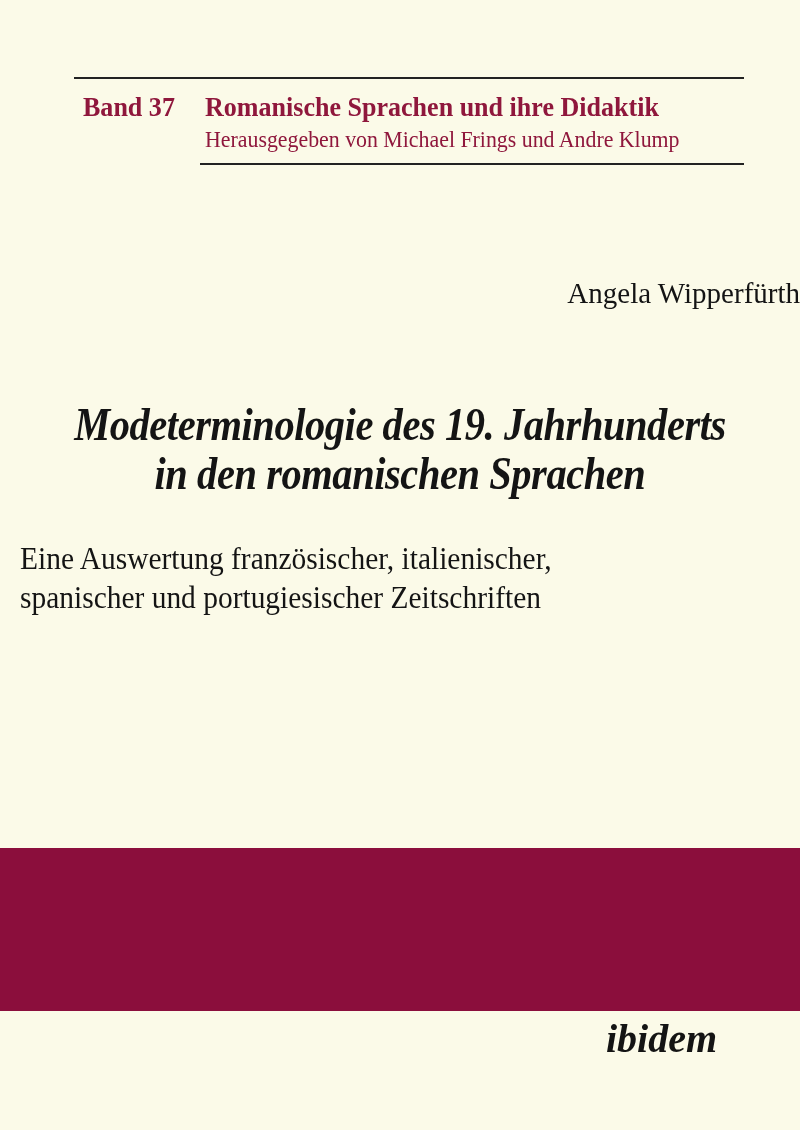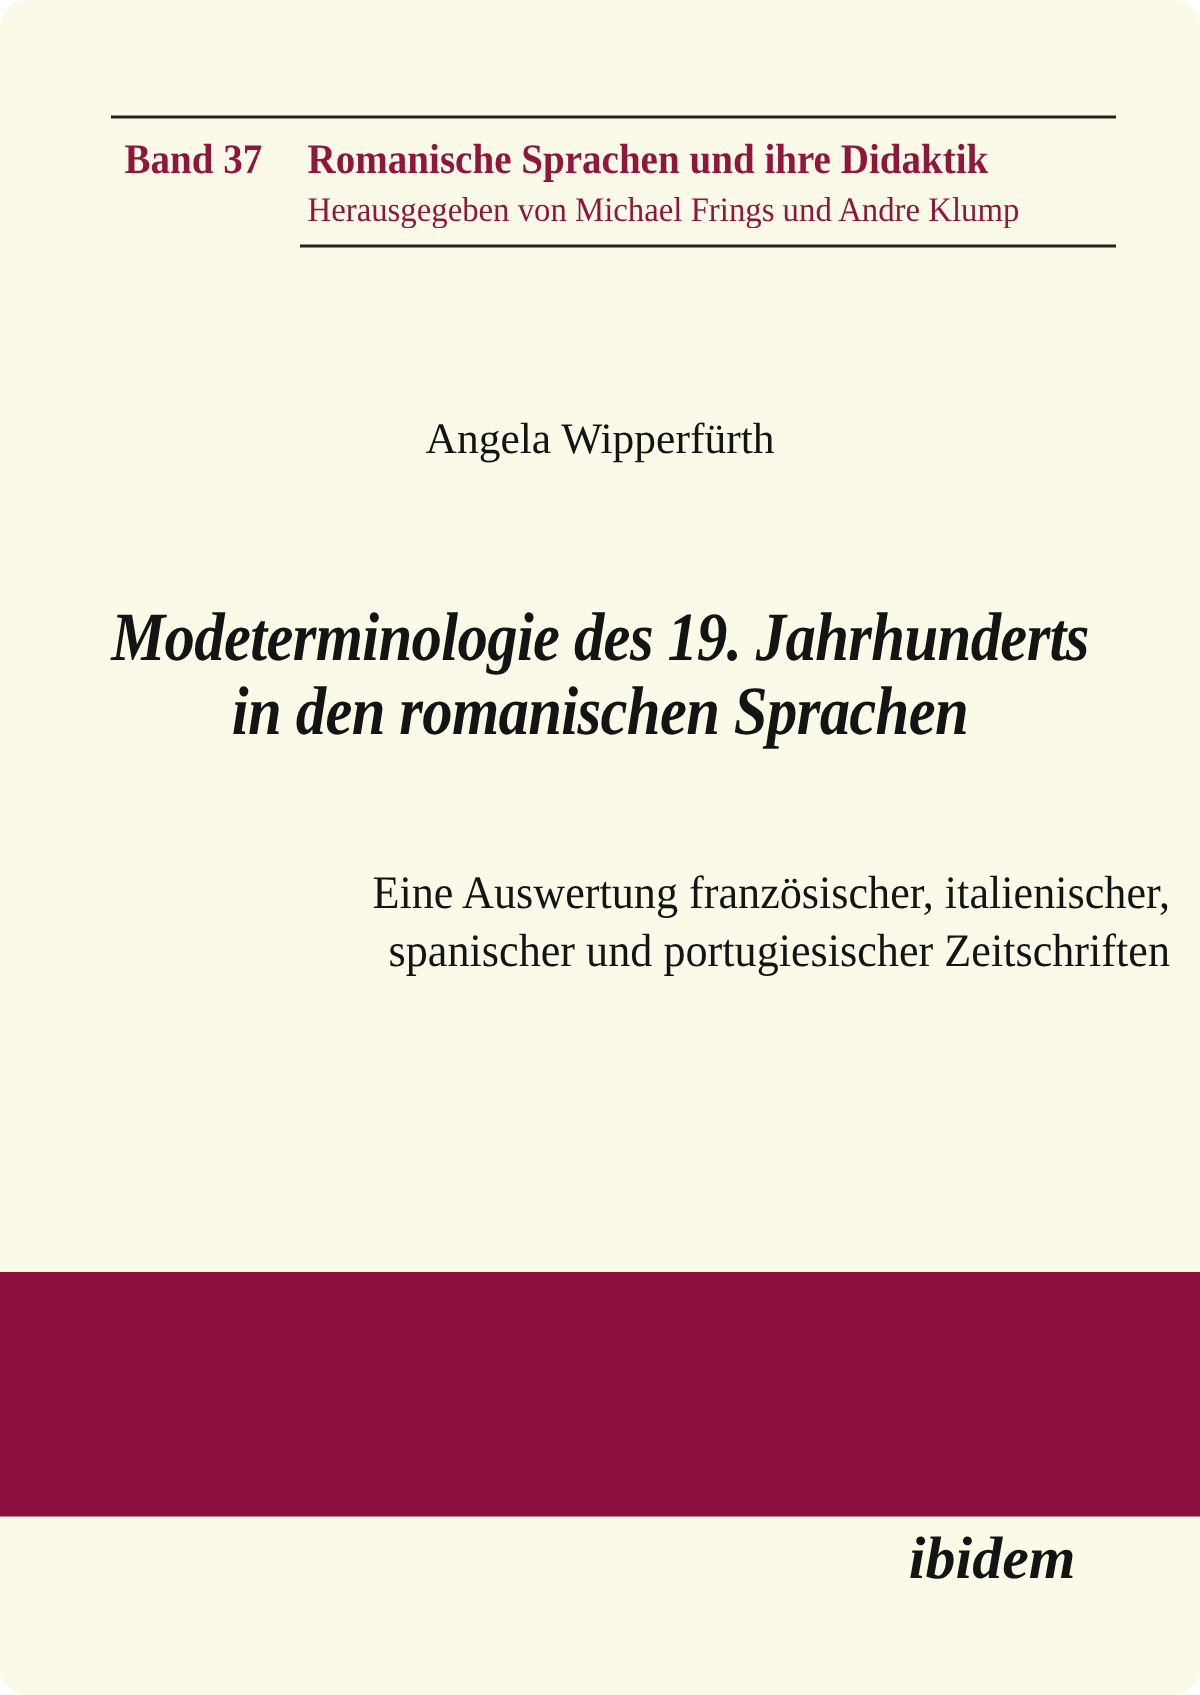--- a/index.html
+++ b/index.html
@@ -14,21 +14,20 @@
   body {
     font-family: "Liberation Serif", "DejaVu Serif", serif;
     background: #fff;
   }
   .cover {
     position: relative;
     width: 800px;
     height: 1130px;
     background: var(--background);
     overflow: hidden;
-    border-radius: 18px;
   }
   .rule {
     position: absolute;
     height: 2px;
     background: var(--rule_color);
   }
   .rule-top    { left: 74px;  top: 77px;  width: 670px; }
   .rule-bottom { left: 200px; top: 163px; width: 544px; }
 
   .series-volume {
@@ -61,21 +60,21 @@
     white-space: nowrap;
     line-height: 23px;
     transform: scaleX(0.95);
     transform-origin: left center;
   }
 
   .author {
     position: absolute;
     left: 0; top: 276px;
     width: 100%;
-    text-align: center;
+    text-align: right;
     font-size: 29px;
     color: var(--text_black);
     line-height: 1.2;
   }
 
   .book-title {
     position: absolute;
     left: 0; top: 400px;
     width: 100%;
     text-align: center;
@@ -89,23 +88,22 @@
     white-space: nowrap;
     letter-spacing: -0.5px;
     transform: scaleX(0.88);
     transform-origin: center;
   }
 
   .book-subtitle {
     position: absolute;
     left: 0; top: 539px;
     width: 100%;
-    text-align: right;
+    text-align: left;
     color: var(--text_black);
-    margin-top: 36px;
   }
   .book-subtitle .line {
     font-size: 31px;
     line-height: 39px;
     white-space: nowrap;
     transform: scaleX(0.95);
     transform-origin: center;
   }
 
   .maroon-band {

